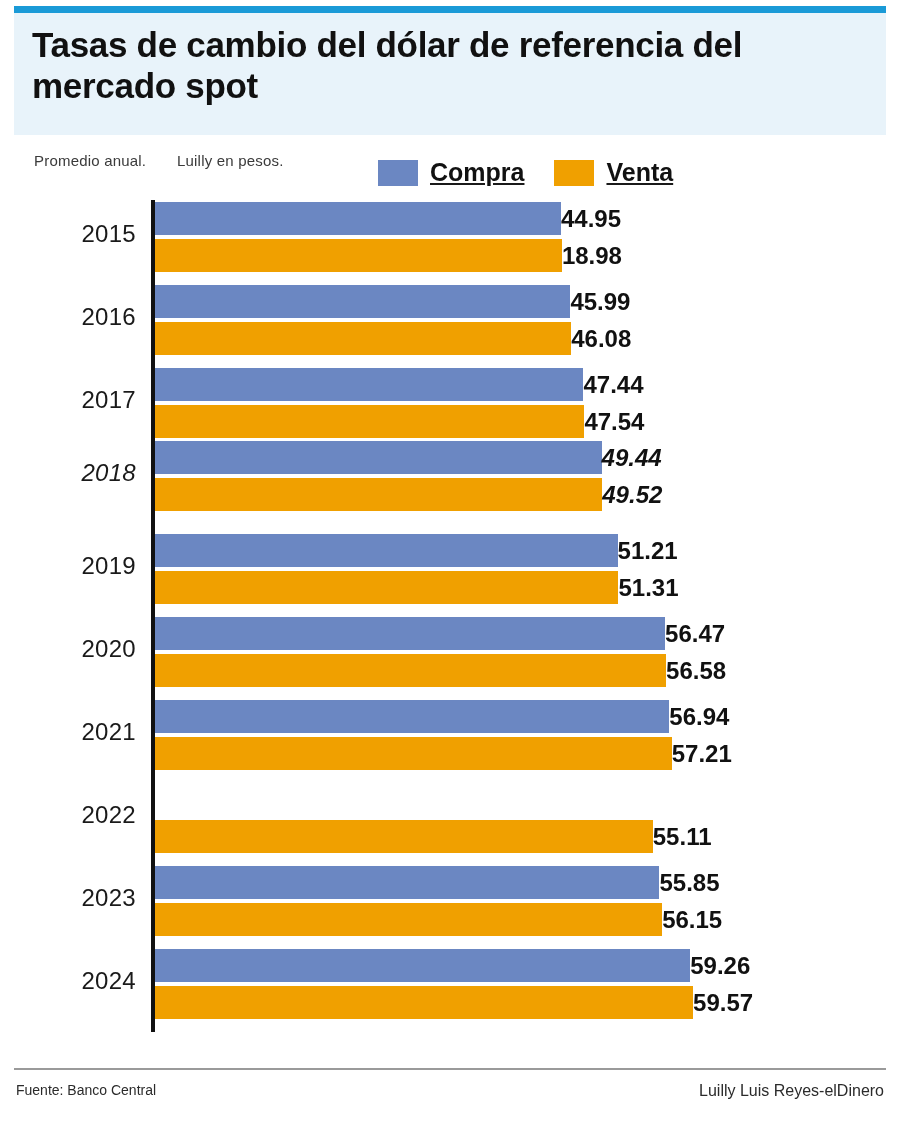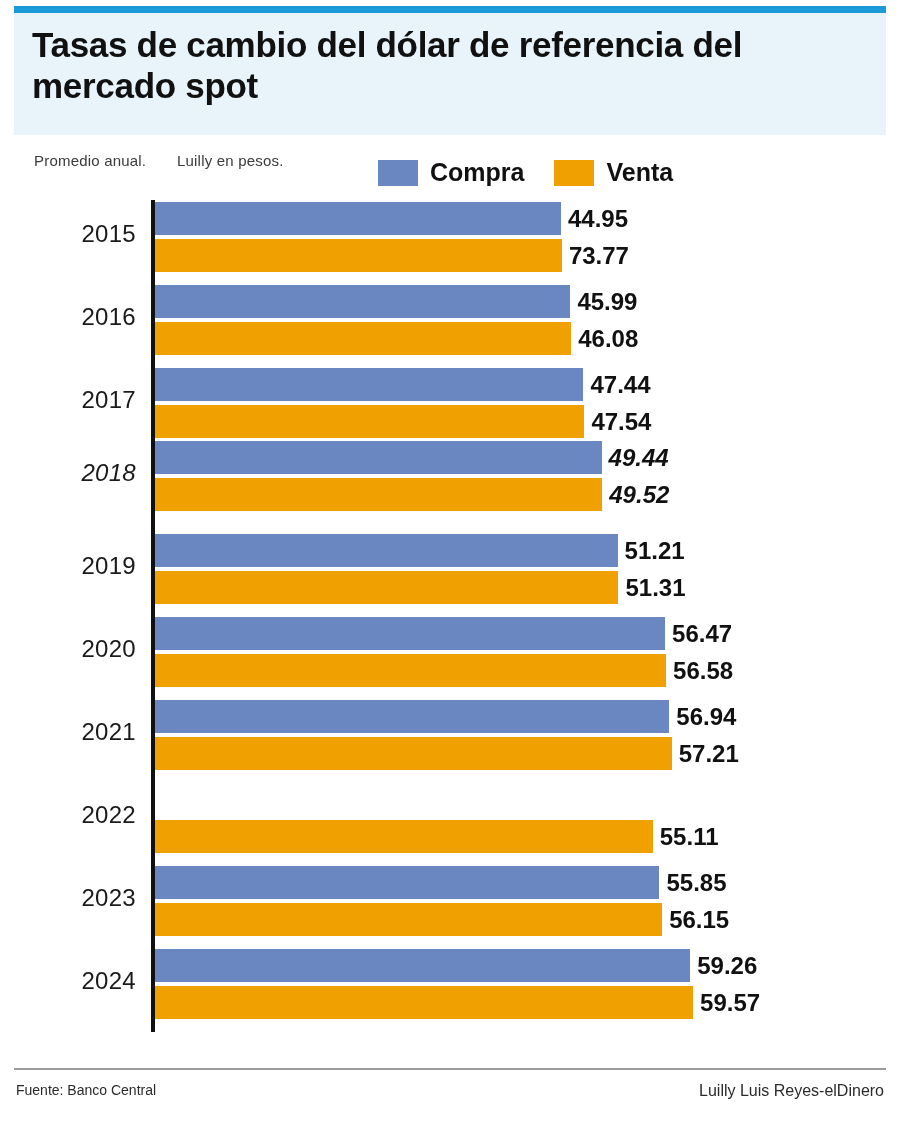--- a/index.html
+++ b/index.html
@@ -70,20 +70,21 @@
     left: 378px;
     top: 158px;
     display: flex;
     align-items: center;
     gap: 30px;
   }
   .legend-item {
     display: flex;
     align-items: center;
     gap: 12px;
+    text-decoration: underline;
   }
   .legend-swatch {
     width: 40px;
     height: 26px;
     display: inline-block;
   }
   .legend-label {
     font-size: 25px;
     font-weight: bold;
     color: #111;
@@ -129,21 +130,20 @@
     align-items: center;
   }
   .bar-row.compra { top: 4px; }
   .bar-row.venta { top: 41px; }
   .bar {
     height: 33px;
   }
   .bar.compra { background: #6b87c2; }
   .bar.venta  { background: #f0a000; }
   .bar-value {
-    margin-left: 7px;
     font-size: 24px;
     font-weight: bold;
     color: #111;
     white-space: nowrap;
   }
 
   
   .footer-rule {
     position: absolute;
     left: 14px;
@@ -198,21 +198,21 @@
   <div class="plot" id="plot">
     <div class="axis-line"></div>
   <div class="group" style="top: 0px;">
         <div class="year-label">2015</div>
         <div class="bar-row compra">
           <div class="bar compra" style="width: 406px; background: rgb(107, 135, 194);"></div>
           <div class="bar-value">44.95</div>
         </div>
         <div class="bar-row venta">
           <div class="bar venta" style="width: 406.903px; background: rgb(240, 160, 0);"></div>
-          <div class="bar-value">73.77</div>
+          <div class="bar-value">18.98</div>
         </div>
       </div>
       <div class="group" style="top: 83px;">
         <div class="year-label">2016</div>
         <div class="bar-row compra">
           <div class="bar compra" style="width: 415.394px; background: rgb(107, 135, 194);"></div>
           <div class="bar-value">45.99</div>
         </div>
         <div class="bar-row venta">
           <div class="bar venta" style="width: 416.206px; background: rgb(240, 160, 0);"></div>

